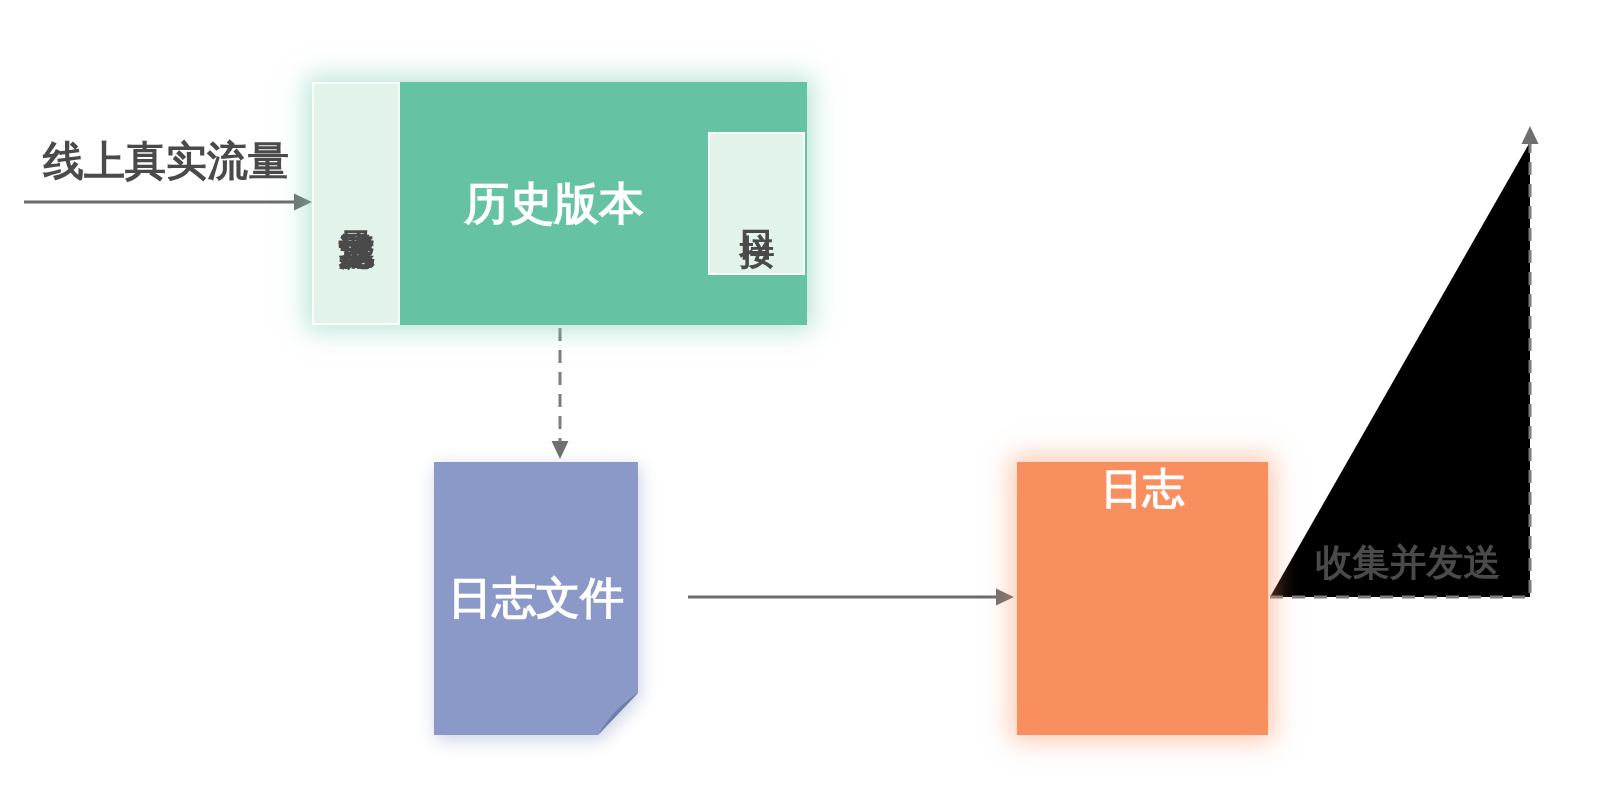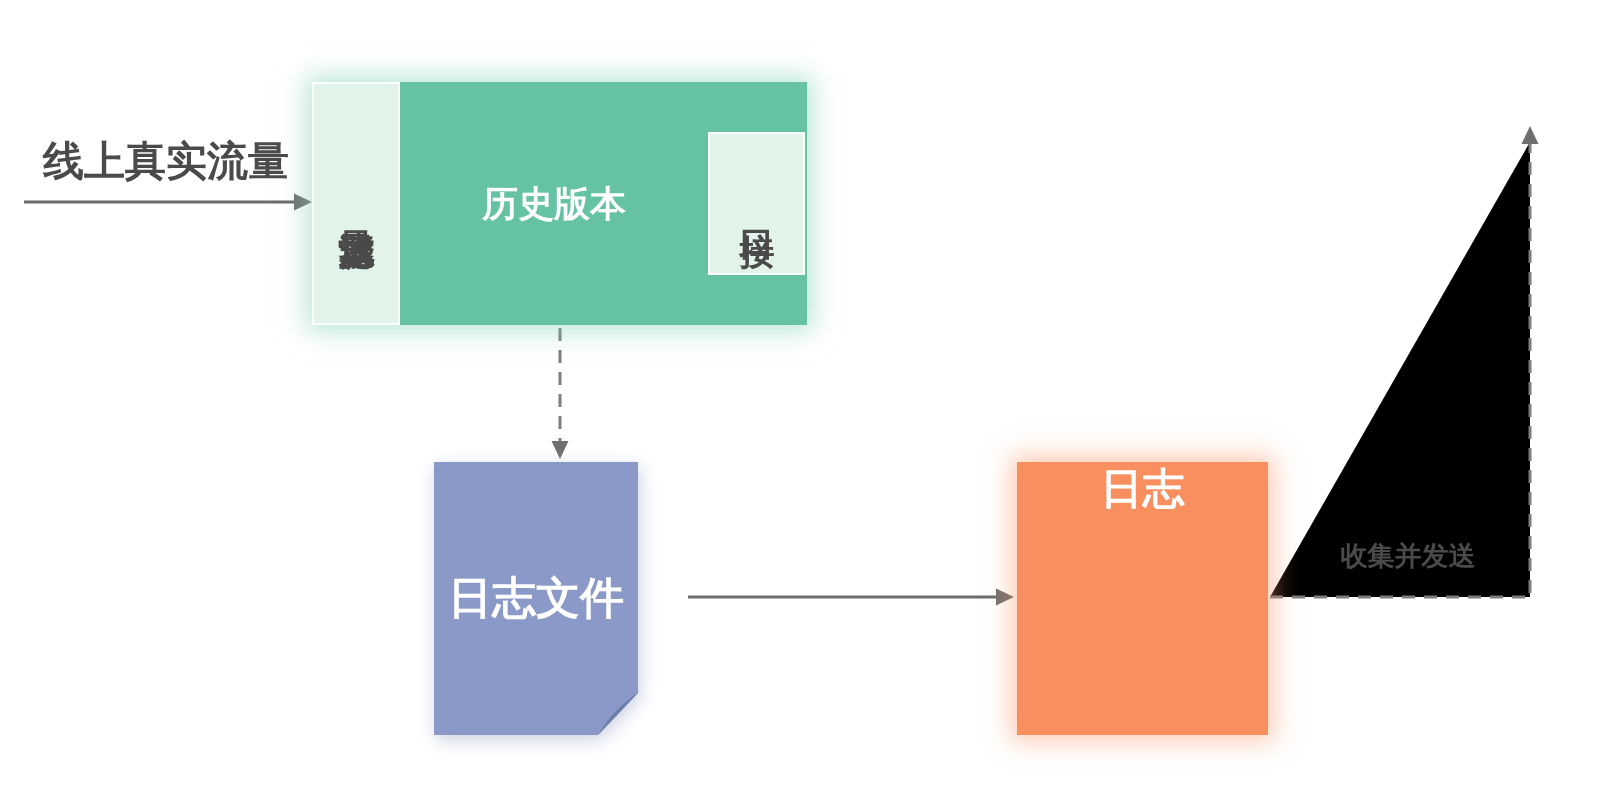--- a/index.html
+++ b/index.html
@@ -15,21 +15,21 @@
   
   .version-box{
     left:312px;top:82px;width:495px;height:243px;
     background:var(--green,#65c3a3);
     box-shadow:0 0 24px 6px rgba(130,210,180,.55);
   }
   .version-label{
     left:400px;top:82px;width:308px;height:243px;
     display:flex;align-items:center;justify-content:center;
     text-align:center;color:var(--text-light,#fff);
-    font-weight:bold;font-size:36px;line-height:1.32;
+    font-weight:bold;font-size:45px;line-height:1.32;
   }
   .filter-strip{
     left:312px;top:82px;width:88px;height:243px;
     background:var(--light-green,#e2f3ea);
     border:2px solid rgba(255,255,255,.85);
     display:flex;align-items:center;justify-content:center;
   }
   .interface-box{
     left:708px;top:132px;width:97px;height:143px;
     background:var(--light-green,#e2f3ea);
@@ -77,21 +77,21 @@
     text-align:center;color:var(--text-light,#fff);
     font-weight:bold;font-size:42px;line-height:1.3;
   }
 
   
   .edge-label{
     position:absolute;color:var(--text-dark,#4a4a4a);
     font-weight:bold;text-align:center;
   }
   .traffic-label{left:38px;top:134px;width:256px;font-size:41px;}
-  .collect-label{left:1298px;top:538px;width:220px;font-size:27px;}
+  .collect-label{left:1298px;top:538px;width:220px;font-size:37px;}
 
   
   svg.connectors{position:absolute;left:0;top:0;width:1614px;height:803px;}
   svg.connectors .wire{stroke:var(--line-gray,#6b6b6b);stroke-width:2.8;fill:none;}
   svg.connectors .dashed{stroke:#7d7d7d;stroke-width:3;stroke-dasharray:13 9;}
   svg.connectors .head{fill:#6f6f6f;stroke:none;}
 </style>
 </head>
 <body>
 

